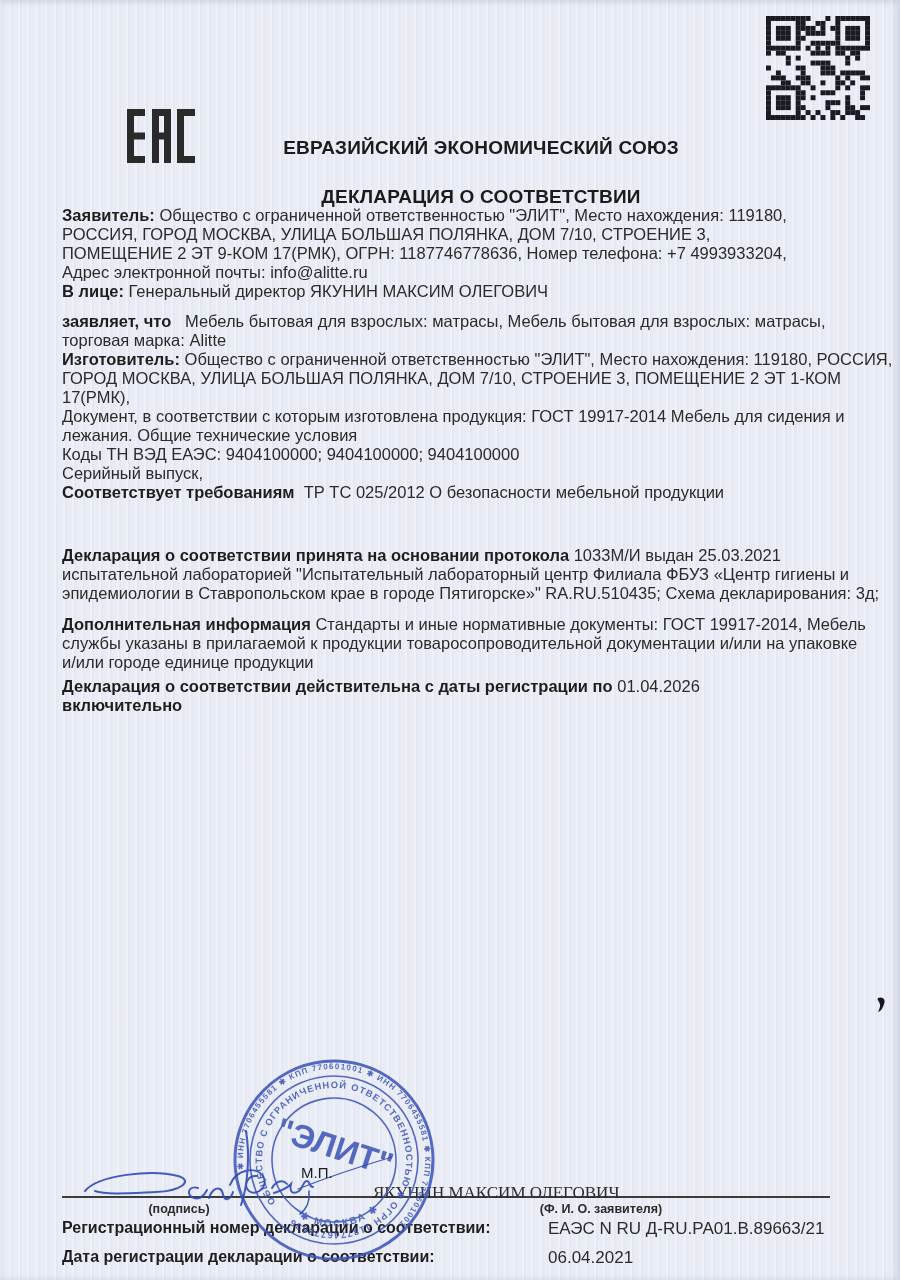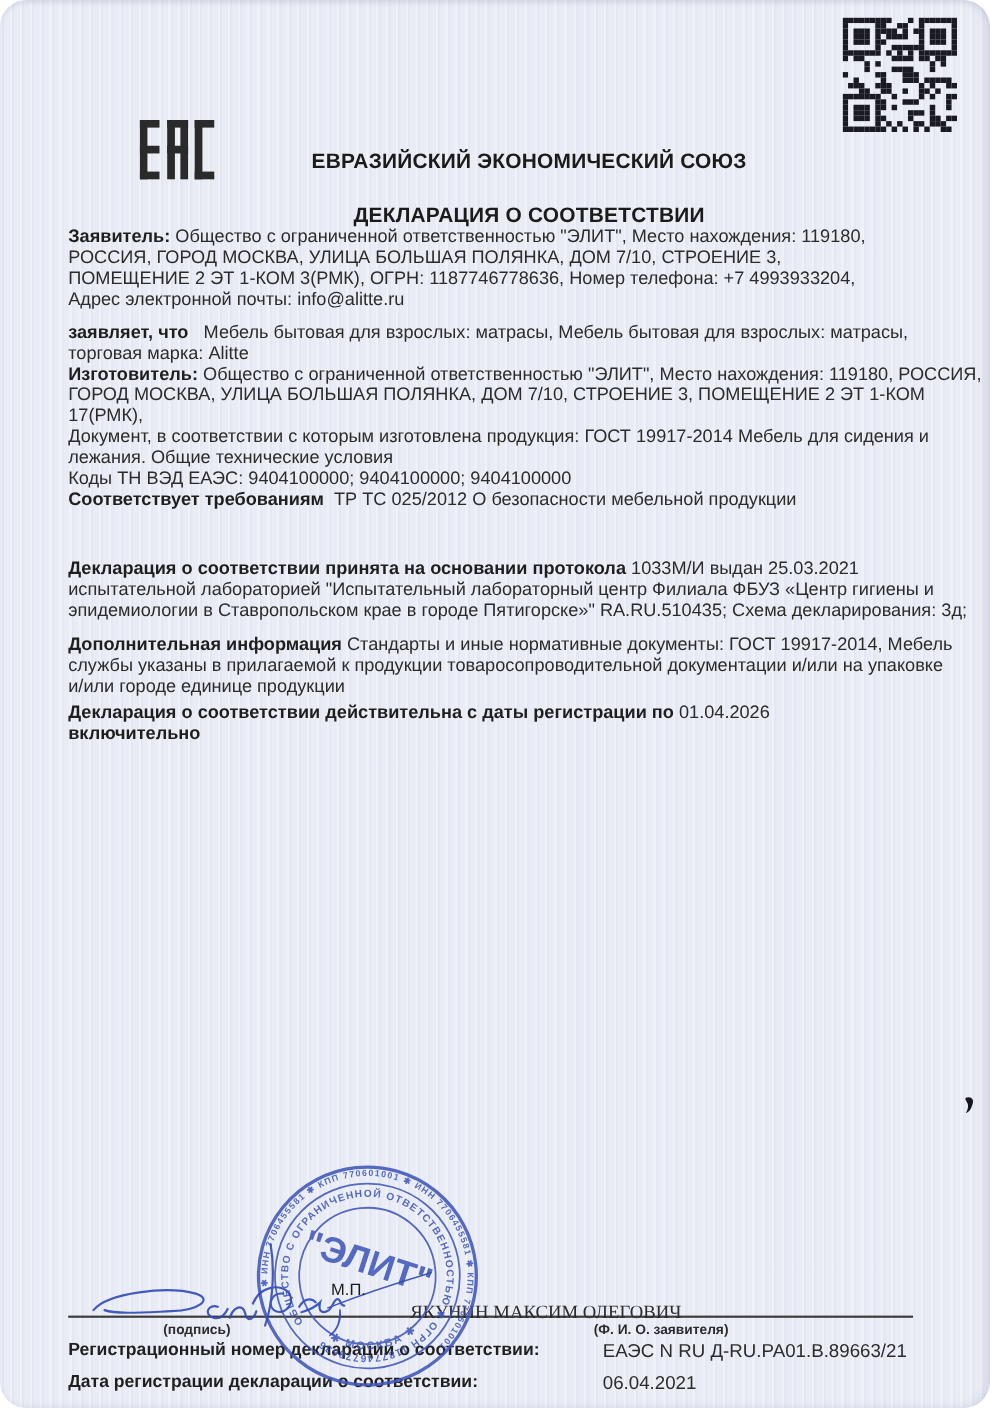--- a/index.html
+++ b/index.html
@@ -9,21 +9,20 @@
     background:#e9ecf5;
     background-image:
       repeating-linear-gradient(90deg,
         rgba(255,255,255,.28) 0px, rgba(255,255,255,.28) 2px,
         rgba(205,212,232,.18) 2px, rgba(205,212,232,.18) 4px,
         rgba(233,236,245,0) 4px, rgba(233,236,245,0) 9px);
     box-shadow: inset -4px 0 8px rgba(110,120,150,.18), inset 0 2px 4px rgba(110,120,150,.10);
     overflow:hidden;
     font-family:"Liberation Sans", sans-serif;
     color:#262626;
-    border-radius:24px;
   }
   .title-union{position:absolute;left:62px;right:0;top:137px;text-align:center;
     font-weight:bold;font-size:19px;color:#1b1b1b;letter-spacing:.2px;}
   .title-doc{position:absolute;left:62px;right:0;top:170px;text-align:center;
     font-weight:bold;font-size:19px;color:#1b1b1b;letter-spacing:.2px;margin-top:16px;}
   
   #doc-body{position:absolute;left:62px;top:206px;width:806px;}
   .bline{white-space:pre;font-size:16.5px;line-height:19px;height:19px;color:#2b2b2b;}
   .bline b{color:#1e1e1e;}
   
@@ -283,30 +282,32 @@
         <rect x="90" y="100" width="5" height="5" fill="#1a1a22"></rect>
         <rect x="95" y="100" width="5" height="5" fill="#1a1a22"></rect>
       </svg></div>
 
   <div class="title-union">ЕВРАЗИЙСКИЙ ЭКОНОМИЧЕСКИЙ СОЮЗ</div>
   <div class="title-doc">ДЕКЛАРАЦИЯ О СООТВЕТСТВИИ</div>
 
   <div id="doc-body">
       <div class="bline"><b>Заявитель:</b><span> Общество с ограниченной ответственностью "ЭЛИТ", Место нахождения: 119180,</span></div>
       <div class="bline"><span>РОССИЯ, ГОРОД МОСКВА, УЛИЦА БОЛЬШАЯ ПОЛЯНКА, ДОМ 7/10, СТРОЕНИЕ 3,</span></div>
-      <div class="bline"><span>ПОМЕЩЕНИЕ 2 ЭТ 1-КОМ 3(РМК), ОГРН: 1187746778636, Номер телефона: +7 4993933204,</span></div>
+      <div class="bline"><span>ПОМЕЩЕНИЕ 2 ЭТ 9-КОМ 17(РМК), ОГРН: 1187746778636, Номер телефона: +7 4993933204,</span></div>
       <div class="bline"><span>Адрес электронной почты: info@alitte.ru</span></div>
+      <div class="bline"><b>В лице:</b><span> Генеральный директор ЯКУНИН МАКСИМ ОЛЕГОВИЧ</span></div>
       <div class="bline" style="margin-top: 11px;"><b>заявляет, что</b><span>   Мебель бытовая для взрослых: матрасы, Мебель бытовая для взрослых: матрасы,</span></div>
       <div class="bline"><span>торговая марка: Alitte</span></div>
       <div class="bline"><b>Изготовитель:</b><span> Общество с ограниченной ответственностью "ЭЛИТ", Место нахождения: 119180, РОССИЯ,</span></div>
       <div class="bline"><span>ГОРОД МОСКВА, УЛИЦА БОЛЬШАЯ ПОЛЯНКА, ДОМ 7/10, СТРОЕНИЕ 3, ПОМЕЩЕНИЕ 2 ЭТ 1-КОМ</span></div>
       <div class="bline"><span>17(РМК),</span></div>
       <div class="bline"><span>Документ, в соответствии с которым изготовлена продукция: ГОСТ 19917-2014 Мебель для сидения и</span></div>
       <div class="bline"><span>лежания. Общие технические условия</span></div>
       <div class="bline"><span>Коды ТН ВЭД ЕАЭС: 9404100000; 9404100000; 9404100000</span></div>
+      <div class="bline"><span>Серийный выпуск,</span></div>
       <div class="bline"><b>Соответствует требованиям</b><span>  ТР ТС 025/2012 О безопасности мебельной продукции</span></div>
       <div class="bline" style="margin-top: 44px;"><b>Декларация о соответствии принята на основании протокола</b><span> 1033М/И выдан 25.03.2021</span></div>
       <div class="bline"><span>испытательной лабораторией "Испытательный лабораторный центр Филиала ФБУЗ «Центр гигиены и</span></div>
       <div class="bline"><span>эпидемиологии в Ставропольском крае в городе Пятигорске»" RA.RU.510435; Схема декларирования: 3д;</span></div>
       <div class="bline" style="margin-top: 12px;"><b>Дополнительная информация</b><span> Стандарты и иные нормативные документы: ГОСТ 19917-2014, Мебель</span></div>
       <div class="bline"><span>службы указаны в прилагаемой к продукции товаросопроводительной документации и/или на упаковке</span></div>
       <div class="bline"><span>и/или городе единице продукции</span></div>
       <div class="bline" style="margin-top: 5px;"><b>Декларация о соответствии действительна с даты регистрации по</b><span> 01.04.2026</span></div>
       <div class="bline"><b>включительно</b></div>
     </div>

